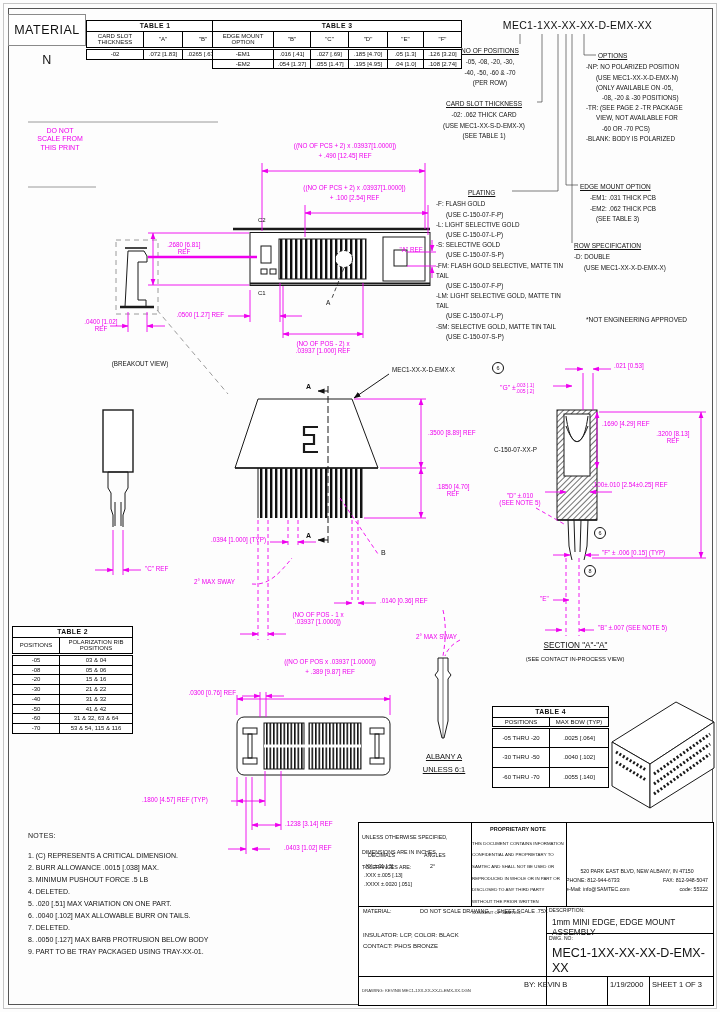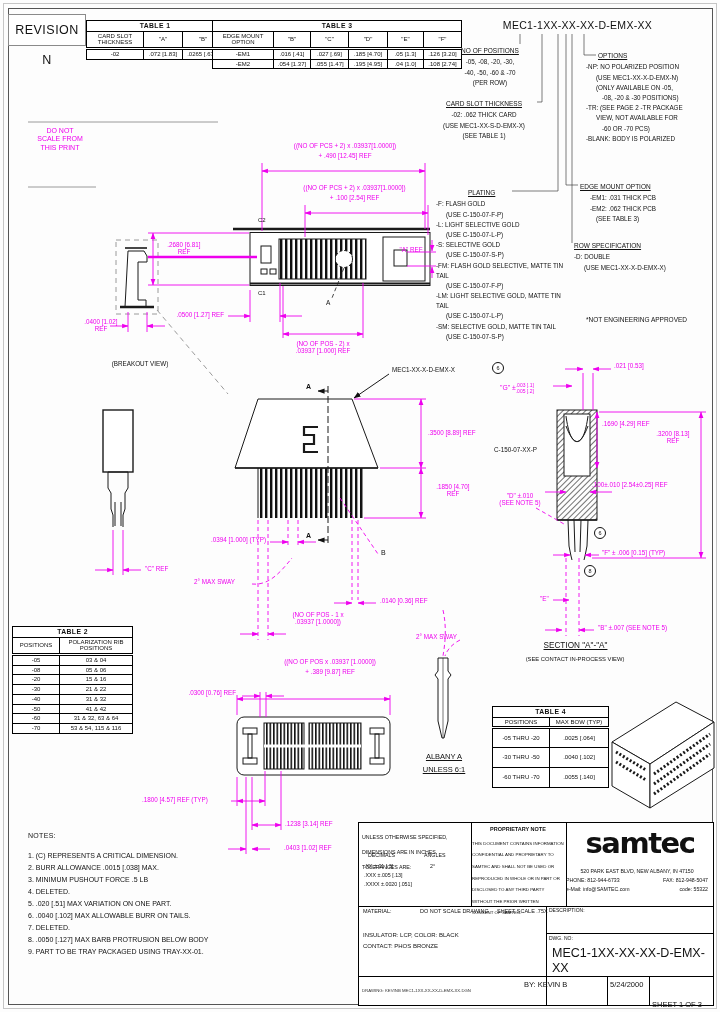--- a/index.html
+++ b/index.html
@@ -219,21 +219,21 @@
       <line x1="237" y1="801" x2="265" y2="801" marker-start="url(#am)" marker-end="url(#am)"></line>
       <line x1="252" y1="777" x2="252" y2="830"></line>
       <line x1="281" y1="771" x2="281" y2="830"></line>
       <line x1="252" y1="825" x2="281" y2="825" marker-start="url(#am)" marker-end="url(#am)"></line>
       <line x1="246" y1="777" x2="246" y2="854"></line>
       <line x1="228" y1="849" x2="246" y2="849" marker-end="url(#am)"></line>
       <line x1="270" y1="849" x2="252" y2="849" marker-end="url(#am)"></line>
     </g>
   </svg>
 
-  <div class="rev-box">REVISION N</div>
+  <div class="rev-box">MATERIAL N</div>
   <div class="lbl dim ctr" style="left:22px;top:127px;width:76px;font-size:7px;">DO NOT
 SCALE FROM
 THIS PRINT</div>
   <div class="lbl big ctr" style="left:470px;top:19px;width:215px;">MEC1-1XX-XX-XX-D-EMX-XX</div>
 
   <table class="dt" style="left:86px;top:20px;">
     <tbody>
         <tr>
           <td class="ttl" colspan="3">TABLE 1</td>
         </tr>
@@ -506,36 +506,36 @@
   <div class="lbl" style="left:472px;top:835px;width:92px;font-size:4.4px;line-height:5.8px;">
     <div>THIS DOCUMENT CONTAINS INFORMATION</div>
     <div>CONFIDENTIAL AND PROPRIETARY TO</div>
     <div>SAMTEC AND SHALL NOT BE USED OR</div>
     <div>REPRODUCED IN WHOLE OR IN PART OR</div>
     <div>DISCLOSED TO ANY THIRD PARTY</div>
     <div>WITHOUT THE PRIOR WRITTEN</div>
     <div>CONSENT OF SAMTEC.</div>
   </div>
 
-  <div class="lbl ctr logo" style="left:575px;top:826px;width:130px;">samtec</div>
   <div class="lbl ctr" style="left:566px;top:868px;width:142px;font-size:5.2px;">520 PARK EAST BLVD, NEW ALBANY, IN 47150</div>
   <div class="lbl" style="left:566px;top:877px;width:142px;font-size:5.2px;display:flex;justify-content:space-between;">
     <span>PHONE: 812-944-6733</span>
     <span>FAX: 812-948-5047</span>
   </div>
   <div class="lbl" style="left:566px;top:886px;width:142px;font-size:5.2px;display:flex;justify-content:space-between;">
     <span>e-Mail: info@SAMTEC.com</span>
     <span>code: 55322</span>
   </div>
 
   <div class="lbl" style="left:363px;top:908px;font-size:5.5px;">MATERIAL:</div>
   <div class="lbl" style="left:420px;top:908px;font-size:5.5px;">DO NOT SCALE DRAWING</div>
   <div class="lbl" style="left:497px;top:908px;font-size:5.5px;">SHEET SCALE .75X</div>
   <div class="lbl" style="left:549px;top:908px;font-size:5px;">DESCRIPTION:</div>
+  <div class="lbl" style="left:552px;top:918px;width:158px;font-size:8.2px;">1mm MINI EDGE, EDGE MOUNT ASSEMBLY</div>
   <div class="lbl" style="left:363px;top:932px;font-size:6px;">INSULATOR: LCP, COLOR: BLACK</div>
   <div class="lbl" style="left:363px;top:943px;font-size:6px;">CONTACT: PHOS BRONZE</div>
   <div class="lbl" style="left:549px;top:936px;font-size:5px;">DWG. NO:</div>
   <div class="lbl" style="left:552px;top:946px;width:158px;font-size:12.5px;">MEC1-1XX-XX-XX-D-EMX-XX</div>
   <div class="lbl" style="left:524px;top:981px;font-size:7.5px;">BY:  KEVIN B</div>
-  <div class="lbl" style="left:610px;top:981px;font-size:7.5px;">5/24/2000</div>
-  <div class="lbl" style="left:652px;top:981px;font-size:7.5px;margin-top:20px;">SHEET 1 OF 3</div>
+  <div class="lbl" style="left:610px;top:981px;font-size:7.5px;">1/19/2000</div>
+  <div class="lbl" style="left:652px;top:981px;font-size:7.5px;">SHEET 1 OF 3</div>
   <div class="lbl" style="left:362px;top:988px;font-size:4.3px;color:#333;">DRAWING: KEVINB  MEC1-1XX-XX-XX-D-EMX-XX.DGN</div>
 </div>
 
 </body></html>

